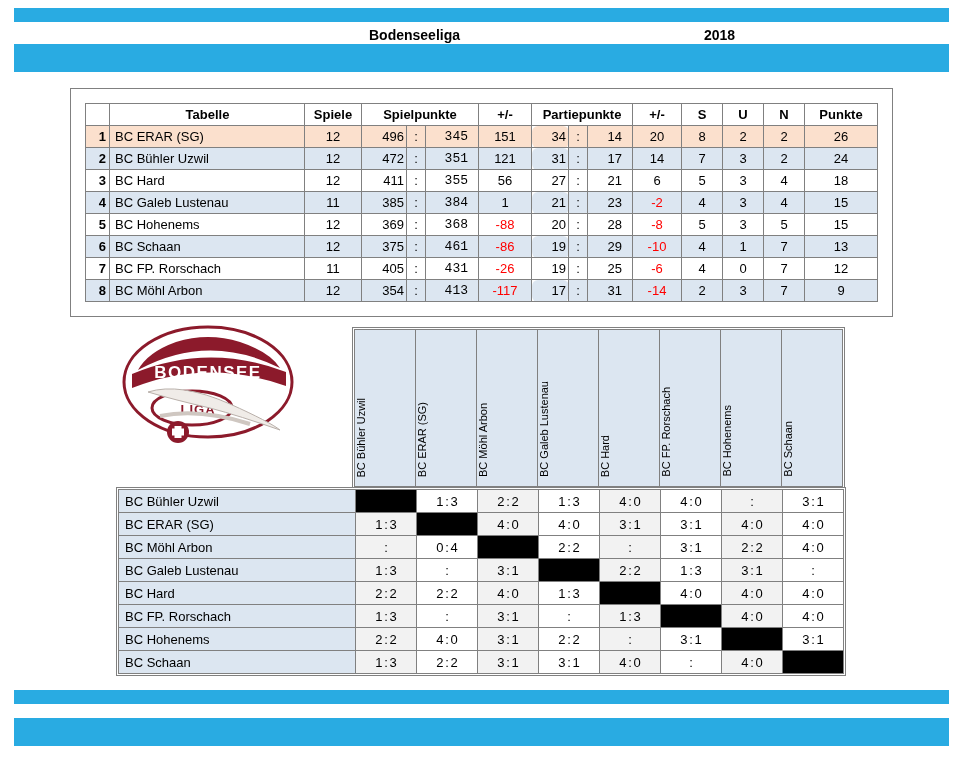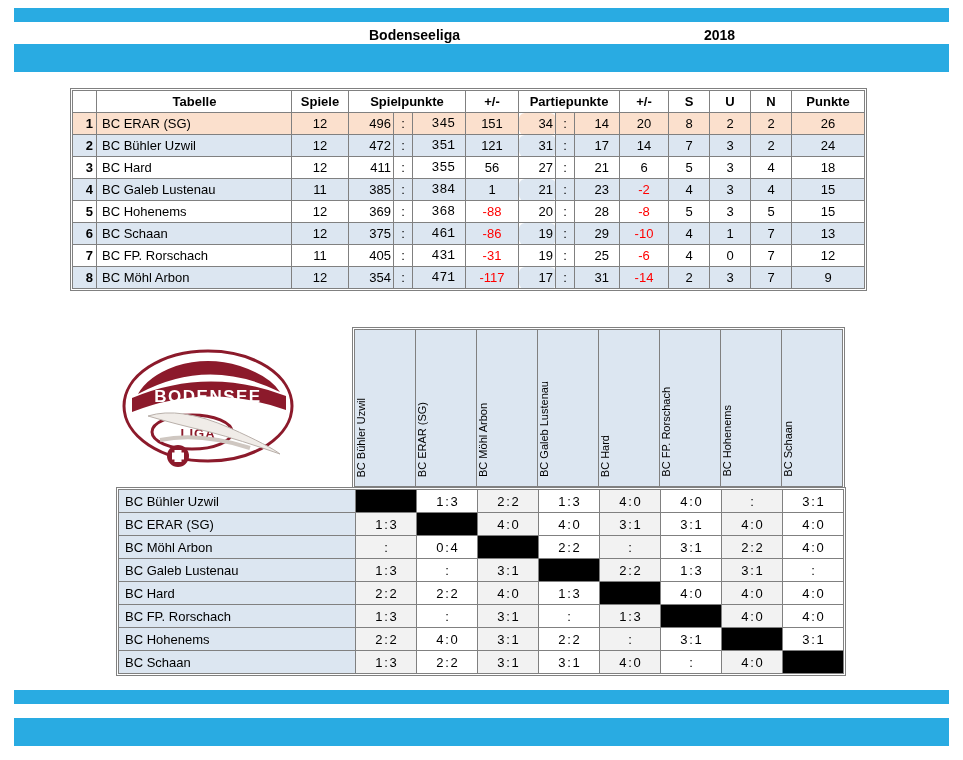--- a/index.html
+++ b/index.html
@@ -52,21 +52,21 @@
     left: 690px;
   }
 
   
   .standings-wrap {
     position: absolute;
     top: 88px;
     left: 70px;
     border: 1px solid #808080;
     background: #ffffff;
-    padding: 1px;
+    padding: 14px;
   }
   table.standings {
     border-collapse: collapse;
     font-size: 13px;
   }
   table.standings th, table.standings td {
     border: 1px solid #808080;
     height: 21px;
     padding: 0 4px;
     text-align: center;
@@ -165,21 +165,21 @@
     display: inline-block;
     width: 100%;
   }
   .sc span.a { display: inline-block; width: 40%; text-align: right; }
   .sc span.s { display: inline-block; width: 12%; text-align: center; }
   .sc span.b { display: inline-block; width: 40%; text-align: left; }
 
   
   .logo {
     position: absolute;
-    top: 336px;
+    top: 312px;
     left: 120px;
     width: 180px;
     height: 140px;
   }
   .logo svg { display: block; }
 </style>
 </head>
 <body>
 
 <div class="band b1"></div>
@@ -314,37 +314,37 @@
           <td class="col-sun">7</td>
           <td class="col-punkte">13</td>
         </tr>
         <tr class="row-odd">
           <td class="col-rank">7</td>
           <td class="col-team">BC FP. Rorschach</td>
           <td class="col-spiele">11</td>
           <td class="col-sp-a">405</td>
           <td class="col-sp-c">:</td>
           <td class="col-sp-b">431</td>
-          <td class="col-diff neg">-31</td>
+          <td class="col-diff neg">-26</td>
           <td class="col-pp-a">19</td>
           <td class="col-pp-c">:</td>
           <td class="col-pp-b">25</td>
           <td class="col-diff2 neg">-6</td>
           <td class="col-sun">4</td>
           <td class="col-sun">0</td>
           <td class="col-sun">7</td>
           <td class="col-punkte">12</td>
         </tr>
         <tr class="row-even">
           <td class="col-rank">8</td>
           <td class="col-team">BC Möhl Arbon</td>
           <td class="col-spiele">12</td>
           <td class="col-sp-a">354</td>
           <td class="col-sp-c">:</td>
-          <td class="col-sp-b">471</td>
+          <td class="col-sp-b">413</td>
           <td class="col-diff neg">-117</td>
           <td class="col-pp-a">17</td>
           <td class="col-pp-c">:</td>
           <td class="col-pp-b">31</td>
           <td class="col-diff2 neg">-14</td>
           <td class="col-sun">2</td>
           <td class="col-sun">3</td>
           <td class="col-sun">7</td>
           <td class="col-punkte">9</td>
         </tr>

